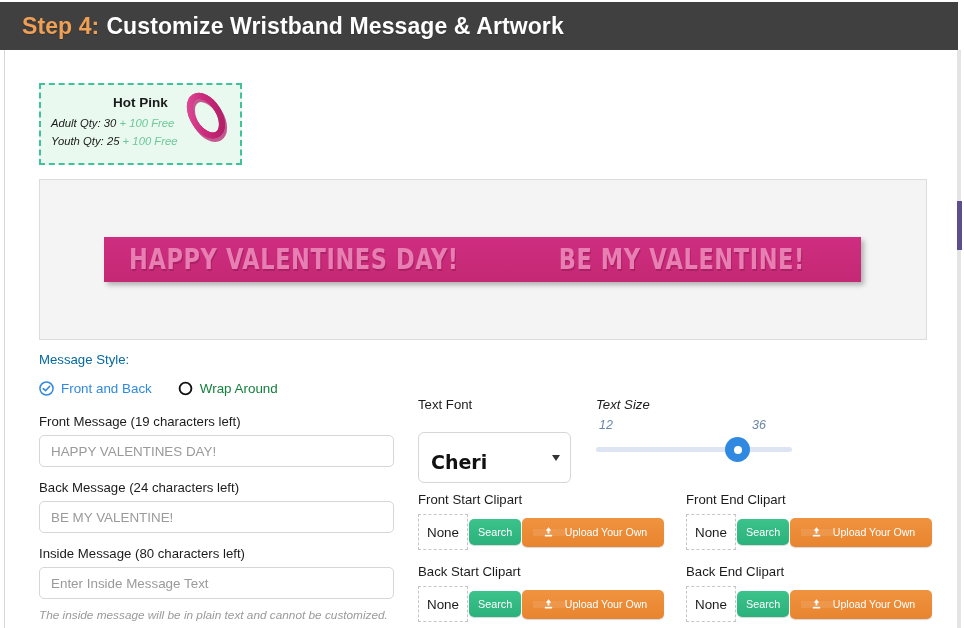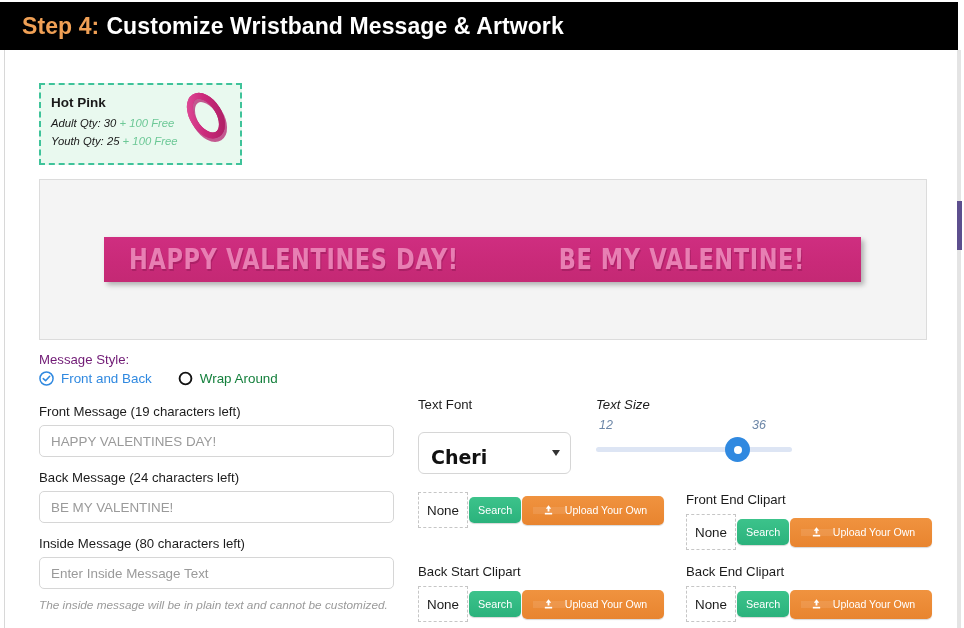--- a/index.html
+++ b/index.html
@@ -21,21 +21,21 @@
   .page-edge-left {
     position: absolute; left: 0; top: 47px;
     width: 5px; height: 581px;
     background: #ffffff;
     border-right: 1px solid #d8d8d8;
   }
   
   .header {
     position: absolute; left: 0; top: 2px;
     width: 958px; height: 48px;
-    background: #000000;
+    background: #404040;
     display: flex; align-items: center;
     padding-left: 22px;
   }
   .header-title {
     font-size: 23px;
     font-weight: bold;
     color: #ffffff;
     letter-spacing: .1px;
     text-shadow: 0 1px 1px rgba(0,0,0,.22);
     white-space: nowrap;
@@ -49,20 +49,21 @@
   .color-card {
     position: absolute; left: 39px; top: 83px;
     width: 203px; height: 82px;
     background: #e9f9ef;
     border: 2px dashed #3fc39a;
     padding: 9px 10px 0 9px;
   }
   .color-card-name {
     font-size: 13.5px; font-weight: bold; color: #1a1a1a;
     margin: 1px 0 7px 1px;
+    text-align: center;
   }
   .qty-line {
     font-size: 11.3px;
     font-style: italic;
     color: #1a1a1a;
     margin: 0 0 6px 1px;
     white-space: nowrap;
   }
   .qty-free { color: #6cc896; font-style: italic; }
   .band-icon {
@@ -103,21 +104,21 @@
   
   .form-area { position: absolute; left: 0; top: 352px; width: 964px; }
   .col-left  { position: absolute; left: 39px; top: 0; width: 365px; }
   .col-mid   { position: absolute; left: 418px; top: 45px; width: 250px; }
   .col-size  { position: absolute; left: 596px; top: 45px; width: 210px; font-style: italic; }
 
   .field-label {
     font-size: 13.2px; color: #1c1c1c; margin-bottom: 6px; white-space: nowrap;
   }
 
-  .msg-style-label { font-size: 13.2px; color: #701a75; margin-bottom: 4px; }
+  .msg-style-label { font-size: 13.2px; color: #0369a1; margin-bottom: 14px; }
 
   .radio-row { display: flex; align-items: center; gap: 26px; margin-bottom: 18px; }
   .radio-opt { display: flex; align-items: center; gap: 7px; cursor: pointer; }
   .radio-opt .txt { font-size: 13.4px; }
   .radio-opt.sel .txt { color: #3089e0; }
   .radio-opt.unsel .txt { color: #15803d; }
   .radio-mark { width: 15px; height: 15px; display: block; }
 
   .text-input {
     width: 355px; height: 32px;
@@ -132,21 +133,21 @@
   .text-input::placeholder { color: #9a9a9a; }
   .field-block { margin-bottom: 13px; }
   .helper-note {
     font-size: 11.8px; font-style: italic; color: #9a9a9a;
     margin-top: 9px;
   }
 
   
   .sel-wrap { position: relative; width: 153px; }
   .font-select {
-    width: 153px; height: 42px;
+    width: 153px; height: 51px;
     border: 1px solid #d6d6d6; border-radius: 6px;
     background: #fff;
     padding: 8px 28px 0 12px;
     font-family: "DejaVu Sans", sans-serif;
     font-weight: bold;
     font-size: 19px;
     color: #111;
     display: flex; align-items: center;
     cursor: pointer;
     margin-top: 20px;
@@ -343,20 +344,21 @@
       <div class="slider-head">
         <span class="slider-min">12</span>
         <span class="slider-val">36</span>
       </div>
       <div class="slider-track">
         <div class="slider-thumb"></div>
       </div>
     </div>
 
     <div class="clip-group" style="left:418px; top:140px;">
+      <div class="clip-label">Front Start Clipart</div>
       <div class="clip-row">
         <div class="clip-none">None</div>
         <button class="btn-search">Search</button>
         <button class="btn-upload">
           <span class="up-ico">
             <svg width="11" height="12" viewBox="0 0 12 13">
               <path d="M6 1.2 L9 5 H7 V8 H5 V5 H3 Z" fill="#fff"></path>
               <rect x="2" y="9.6" width="8" height="1.8" fill="#fff"></rect>
             </svg>
           </span>

